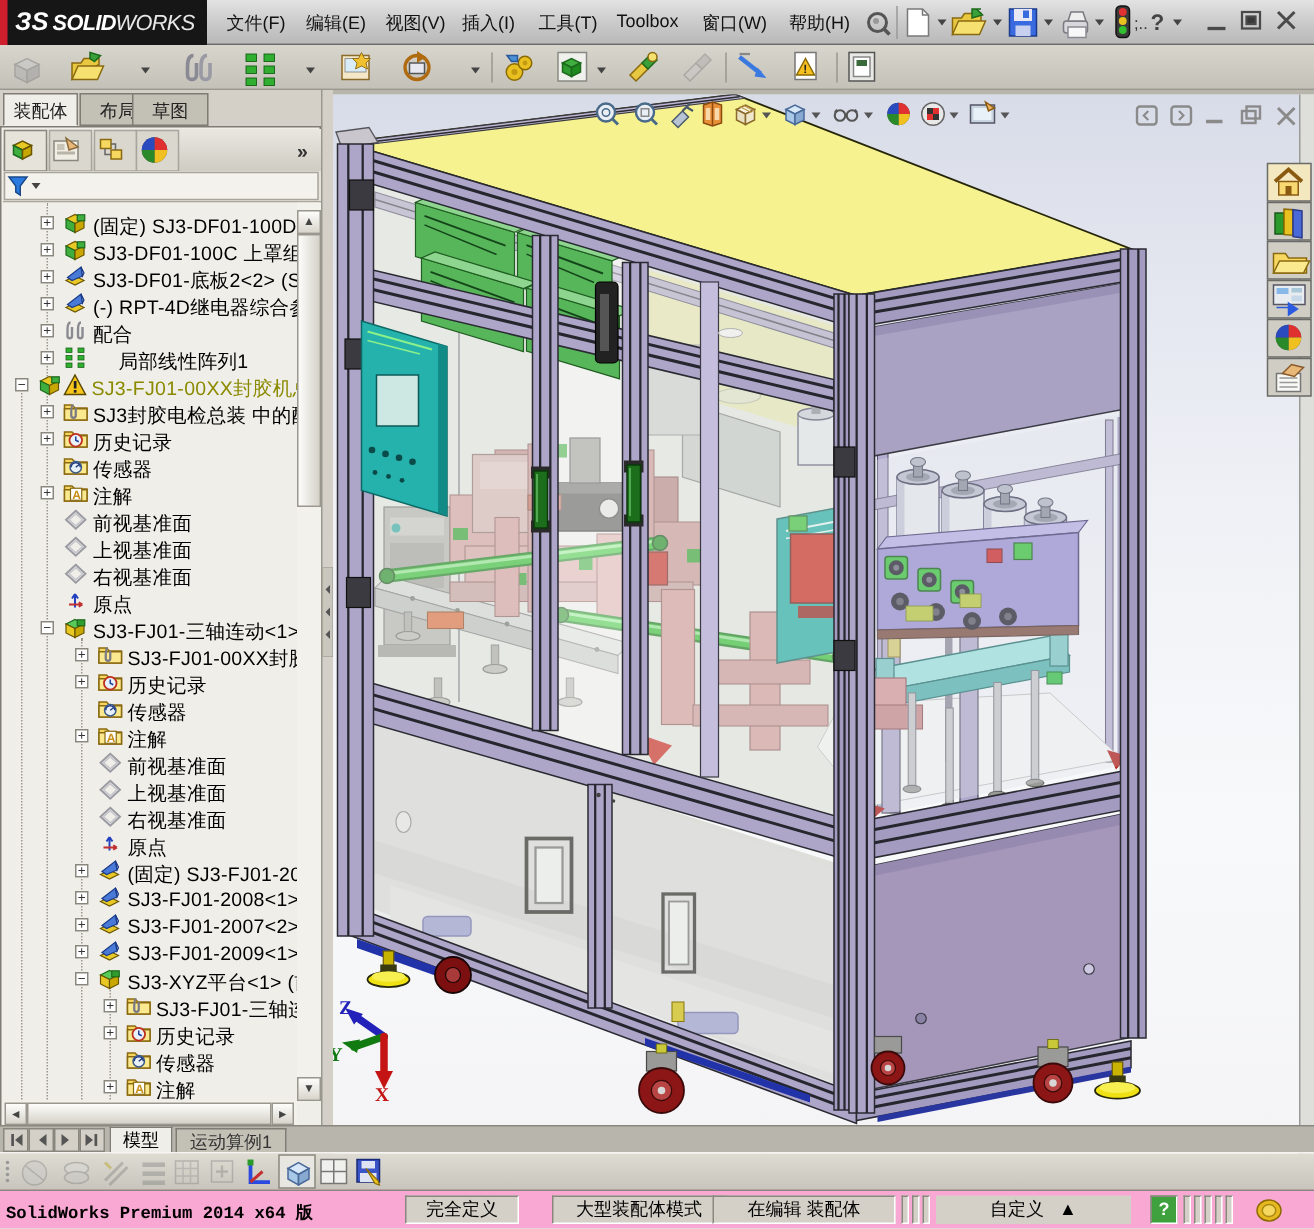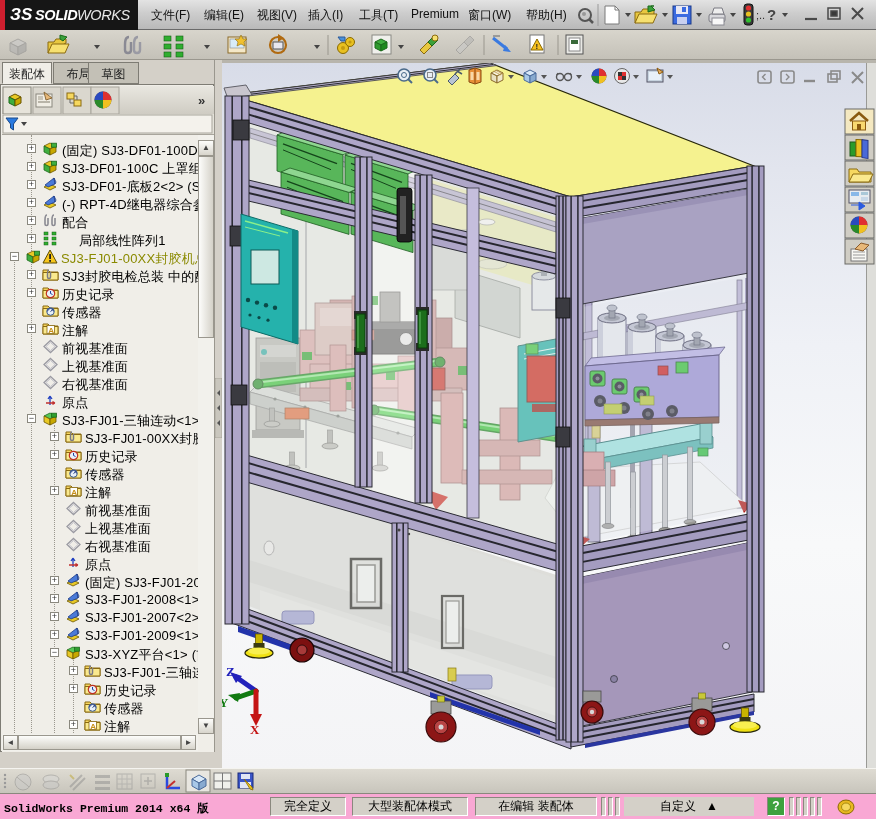--- a/index.html
+++ b/index.html
@@ -51,21 +51,21 @@
         <text x="0" y="16" font-size="17" font-weight="bold" font-style="italic" fill="#ffffff" font-family="Liberation Sans">ЗS</text>
         <text x="25" y="16" font-size="14.5" font-weight="bold" fill="#ffffff" font-family="Liberation Sans" letter-spacing="-0.4">SOLID</text>
         <text x="67" y="16" font-size="14.5" font-weight="normal" fill="#e8e8e8" font-family="Liberation Sans" letter-spacing="-0.4">WORKS</text>
       </svg>
     </div>
     <div class="menuitem" style="left:151px">文件(F)</div>
     <div class="menuitem" style="left:204px">编辑(E)</div>
     <div class="menuitem" style="left:257px">视图(V)</div>
     <div class="menuitem" style="left:308px">插入(I)</div>
     <div class="menuitem" style="left:359px">工具(T)</div>
-    <div class="menuitem" style="left:411px">Premium</div>
+    <div class="menuitem" style="left:411px">Toolbox</div>
     <div class="menuitem" style="left:468px">窗口(W)</div>
     <div class="menuitem" style="left:526px">帮助(H)</div>
     <svg class="abs" style="left:570px;top:0" width="306" height="30" viewBox="0 0 306 30" id="qat">
 <g transform="translate(0,0)">
 <g transform="translate(6,6)">
             <circle cx="9" cy="9" r="6" fill="none" stroke="#555" stroke-width="2"></circle>
             <line x1="13" y1="13" x2="17" y2="17" stroke="#555" stroke-width="2.5"></line>
             <circle cx="8" cy="8" r="2" fill="#999"></circle>
           </g>
 <line x1="28" y1="4" x2="28" y2="26" stroke="#9a9a9a"></line>
@@ -993,20 +993,40 @@
             <rect x="2" y="6" width="16" height="12" fill="#f8f8f4" stroke="#777"></rect>
             <line x1="4" y1="9" x2="16" y2="9" stroke="#999"></line>
             <line x1="4" y1="12" x2="16" y2="12" stroke="#999"></line>
             <line x1="4" y1="15" x2="16" y2="15" stroke="#999"></line>
             <path d="M6 6 L12 0 L20 2 L14 8 Z" fill="#e8b878" stroke="#8a5a2a"></path>
           </g>
     </g>
   </svg>
   </div>
 
+  <div class="abs" style="left:0;top:750px;width:876px;height:18px;background:#b8b5ac;border-top:1px solid #8a887e">
+    <svg class="abs" style="left:2px;top:1px" width="68" height="16" viewBox="0 0 68 16">
+      <g fill="#d4d0c8" stroke="#8a887e">
+          <rect x="0.5" y="0.5" width="16" height="15"></rect>
+          <rect x="17.5" y="0.5" width="16" height="15"></rect>
+          <rect x="34.5" y="0.5" width="16" height="15"></rect>
+          <rect x="51.5" y="0.5" width="16" height="15"></rect>
+        </g>
+      <g fill="#555">
+          <path d="M13 4 L8 8 L13 12 Z"></path>
+          <rect x="5.5" y="4" width="1.8" height="8"></rect>
+          <path d="M29 4 L24 8 L29 12 Z"></path>
+          <path d="M39 4 L44 8 L39 12 Z"></path>
+          <path d="M55 4 L60 8 L55 12 Z"></path>
+          <rect x="61" y="4" width="1.8" height="8"></rect>
+        </g>
+      </svg>
+    <div class="abs" style="left:73px;top:0px;width:42px;height:18px;background:#f0eee8;border:1px solid #7e7c74;border-bottom:none;font-size:12px;text-align:center;line-height:17px">模型</div>
+    <div class="abs" style="left:117px;top:1px;width:74px;height:17px;background:#c3c0b6;border:1px solid #7e7c74;border-bottom:none;font-size:12px;text-align:center;line-height:16px;color:#333">运动算例1</div>
+  </div>
   <div id="tb3"><svg width="290" height="25" viewBox="0 0 290 25" id="tb3svg">
 <g transform="translate(2,2)">
 <g fill="#999">
             <circle cx="3" cy="4" r="1.2"></circle>
             <circle cx="3" cy="8" r="1.2"></circle>
             <circle cx="3" cy="12" r="1.2"></circle>
             <circle cx="3" cy="16" r="1.2"></circle>
           </g>
 <g opacity="0.45">
  <g transform="translate(12,2)">
@@ -1055,21 +1075,21 @@
             <rect x="0" y="0" width="15" height="15" fill="#3a55c8" stroke="#1a2a7a"></rect>
             <rect x="3" y="1" width="9" height="5" fill="#dfe4f4"></rect>
             <rect x="2" y="9" width="11" height="6" fill="#dfe4f4"></rect>
             <path d="M6 6 L14 14 L15 17 L12 16 Z" fill="#e8c020" stroke="#8a6a00" stroke-width="0.8"></path>
           </g>
 </g>
       </svg></div>
   <div id="statusbar">
     <div style="position:absolute;left:4px;top:7px;font-family:'Liberation Mono',monospace;font-size:11.5px;font-weight:bold">SolidWorks Premium 2014 x64 版</div>
     <div class="scell" style="left:258px;width:76px;line-height:17px">完全定义</div>
-    <div class="scell" style="left:340px;width:116px;line-height:17px">大型装配体模式</div>
+    <div class="scell" style="left:356px;width:116px;line-height:17px">大型装配体模式</div>
     <div class="scell" style="left:463px;width:122px;line-height:17px">在编辑 装配体</div>
     <div class="scell" style="left:589px;width:5px"></div>
     <div class="scell" style="left:596px;width:5px"></div>
     <div class="scell" style="left:603px;width:5px"></div>
     <div class="scell" style="left:612px;width:130px;line-height:17px;border-color:transparent">自定义&nbsp;&nbsp;&nbsp;▲</div>
     <div class="scell" style="left:755px;width:18px;line-height:17px;background:#3ea13e;color:#fff;font-weight:bold">?</div>
     <div class="scell" style="left:777px;width:5px"></div>
     <div class="scell" style="left:784px;width:5px"></div>
     <div class="scell" style="left:791px;width:5px"></div>
     <div class="scell" style="left:798px;width:5px"></div>

